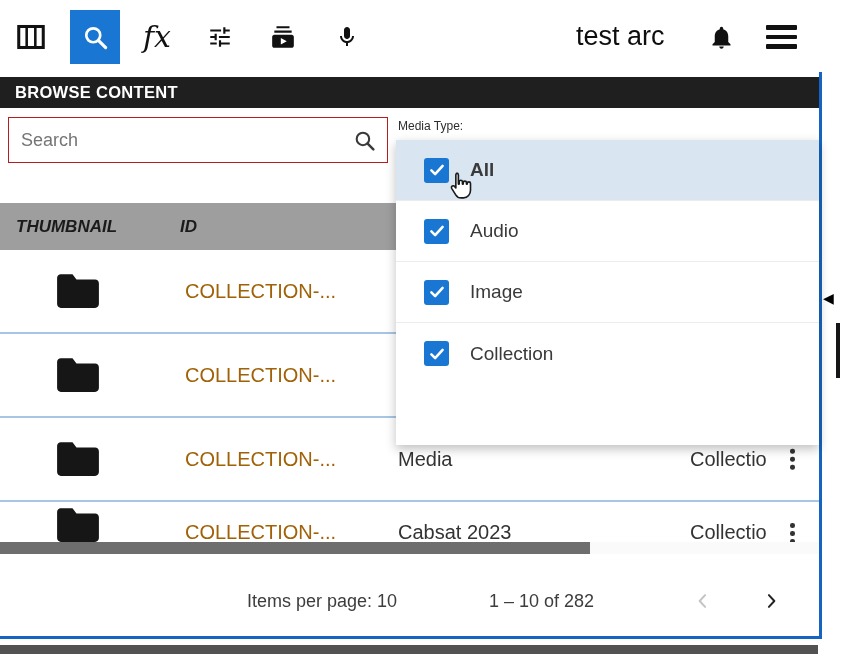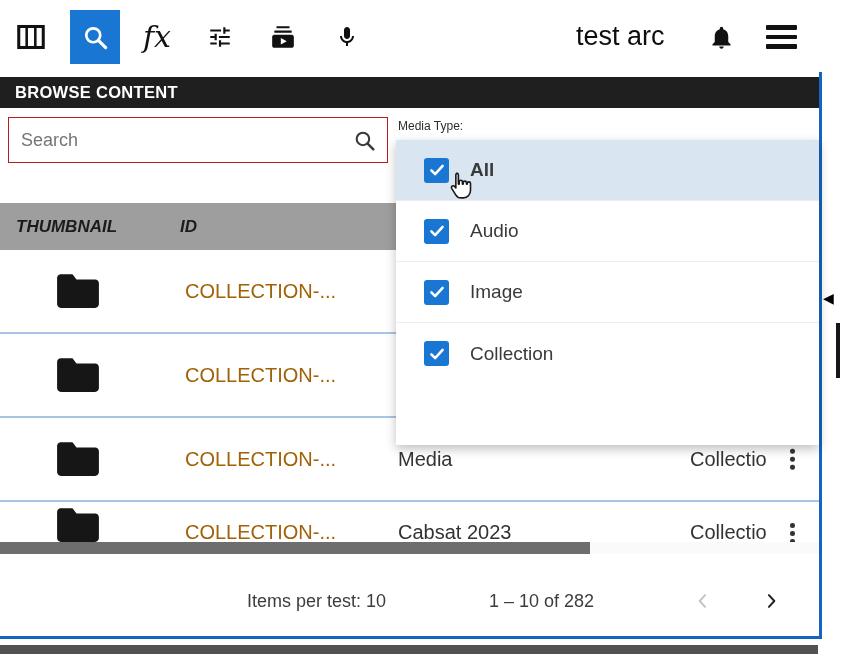--- a/index.html
+++ b/index.html
@@ -255,21 +255,21 @@
       <path d="M9 2.8c.9 0 1.6.7 1.6 1.6v7.8h.7v-1.9c0-.8.6-1.4 1.4-1.4.8 0 1.4.6 1.4 1.4v1.9h.7v-1.2c0-.8.6-1.4 1.4-1.4.8 0 1.4.6 1.4 1.4v1.2h.7v-.5c0-.8.6-1.4 1.4-1.4.8 0 1.4.6 1.4 1.4v5.9c0 3.4-2.4 6.6-6 6.6h-2c-2 0-3.8-1-4.8-2.7l-3.5-5.6c-.4-.7-.2-1.6.5-2 .7-.4 1.5-.3 2 .3l1.1 1.3V4.4c0-.9.7-1.6 1.6-1.6z" fill="#fff" stroke="#1a1a1a" stroke-width="1.4" stroke-linejoin="round"></path>
     </svg>
   </span>
 
   <div class="hscroll-track">
     <div class="hscroll-thumb"></div>
   </div>
 
   <div class="paginator">
     <span class="per-page">
-      <span>Items per test:</span><span class="ppv">10</span>
+      <span>Items per page:</span><span class="ppv">10</span>
     </span>
     <span class="range">1 – 10 of 282</span>
     <button class="pg-prev">
       <svg width="20" height="24" viewBox="0 0 24 24">
           <polyline points="14.5,5 8,12 14.5,19" fill="none" stroke="#c4c4c4" stroke-width="2.4" stroke-linecap="round" stroke-linejoin="round"></polyline>
         </svg>
     </button>
     <button class="pg-next">
       <svg width="20" height="24" viewBox="0 0 24 24">
           <polyline points="9.5,5 16,12 9.5,19" fill="none" stroke="#222" stroke-width="2.4" stroke-linecap="round" stroke-linejoin="round"></polyline>

